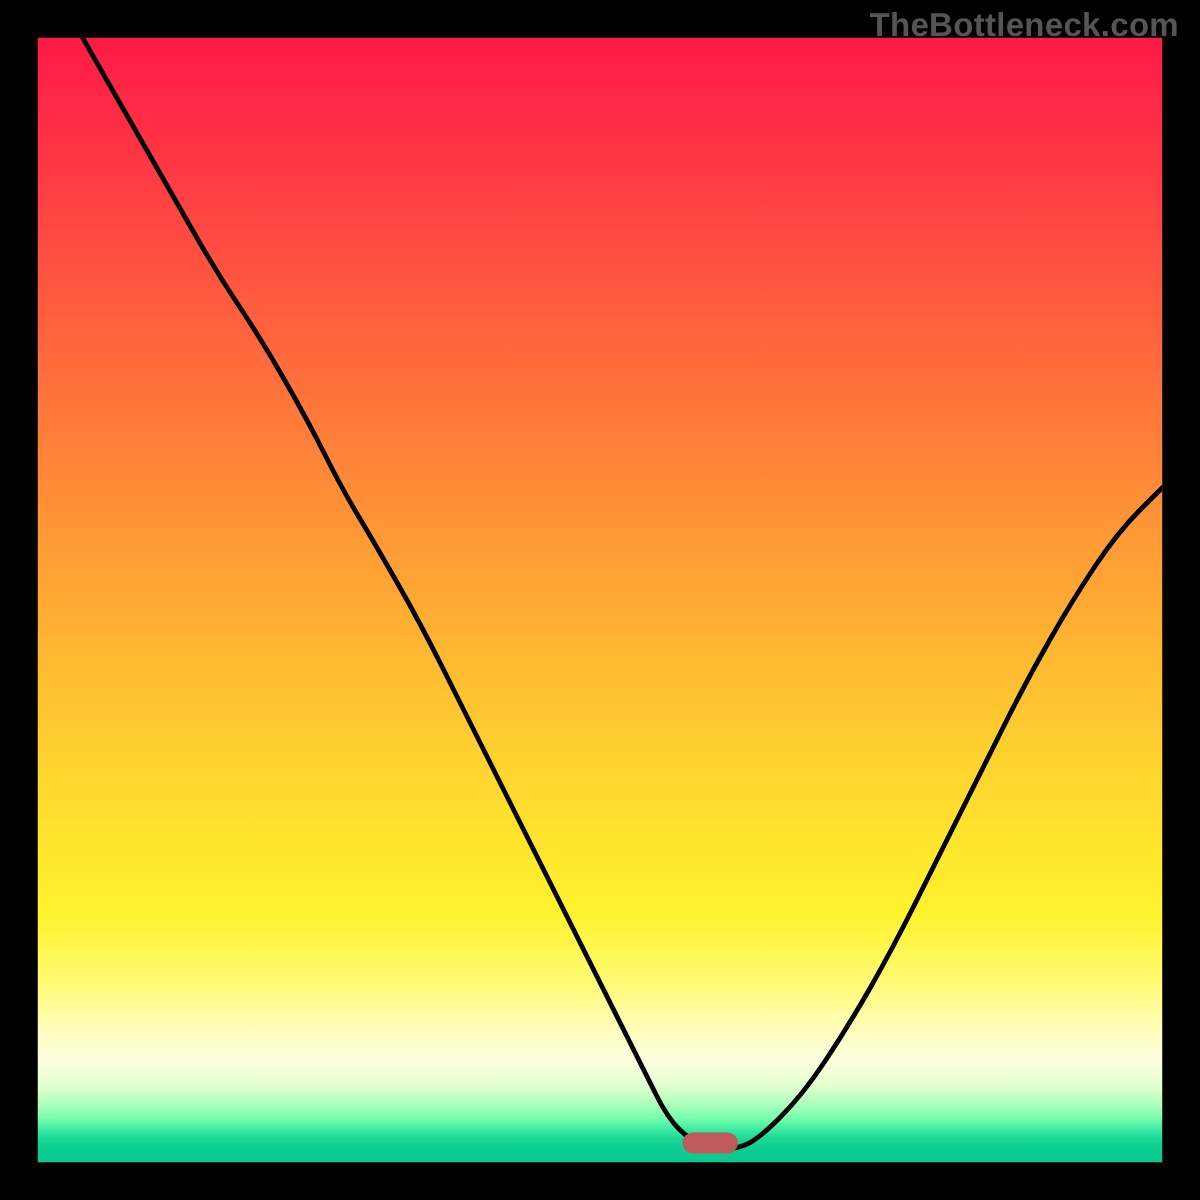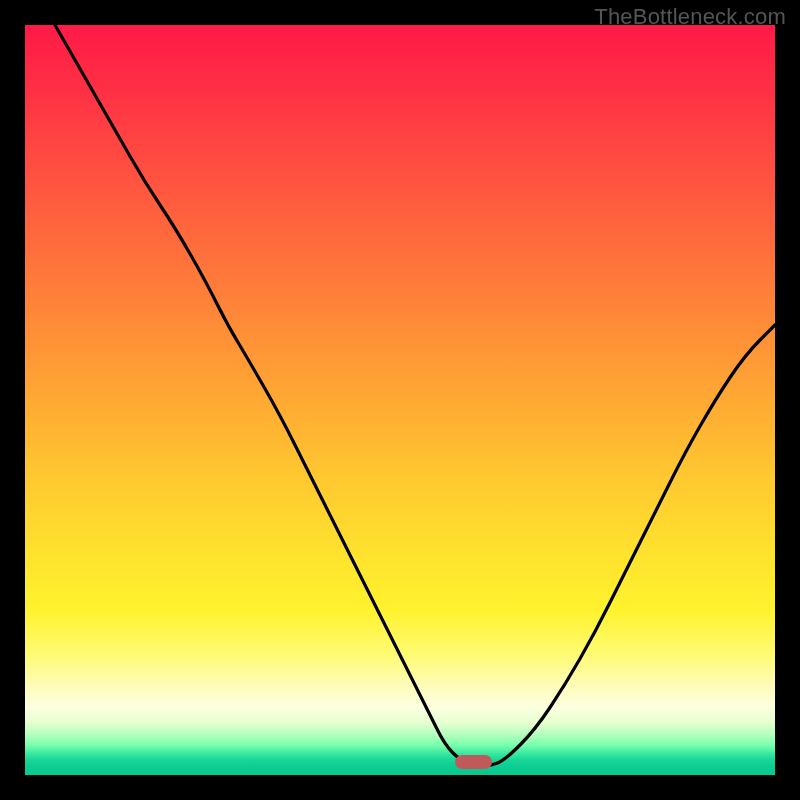--- a/index.html
+++ b/index.html
@@ -16,21 +16,21 @@
     width: 800px;
     height: 800px;
     background: #000;
   }
   .watermark {
     position: absolute;
     top: 4px;
     right: 14px;
     color: #555;
     font-size: 22px;
-    font-weight: 400;
+    font-weight: 700;
     letter-spacing: 0.2px;
     z-index: 20;
     user-select: none;
   }
   .plot-area {
     position: absolute;
     left: 25px;
     top: 25px;
     width: 750px;
     height: 750px;

